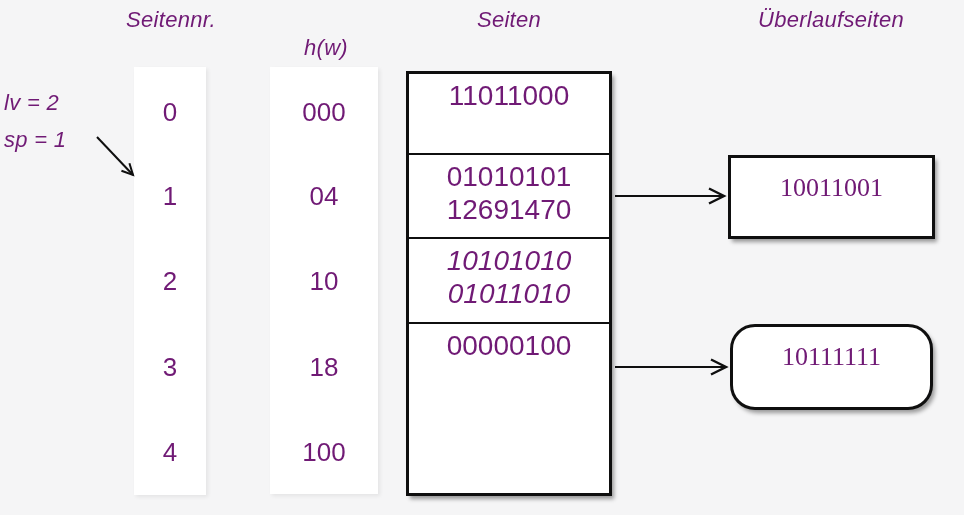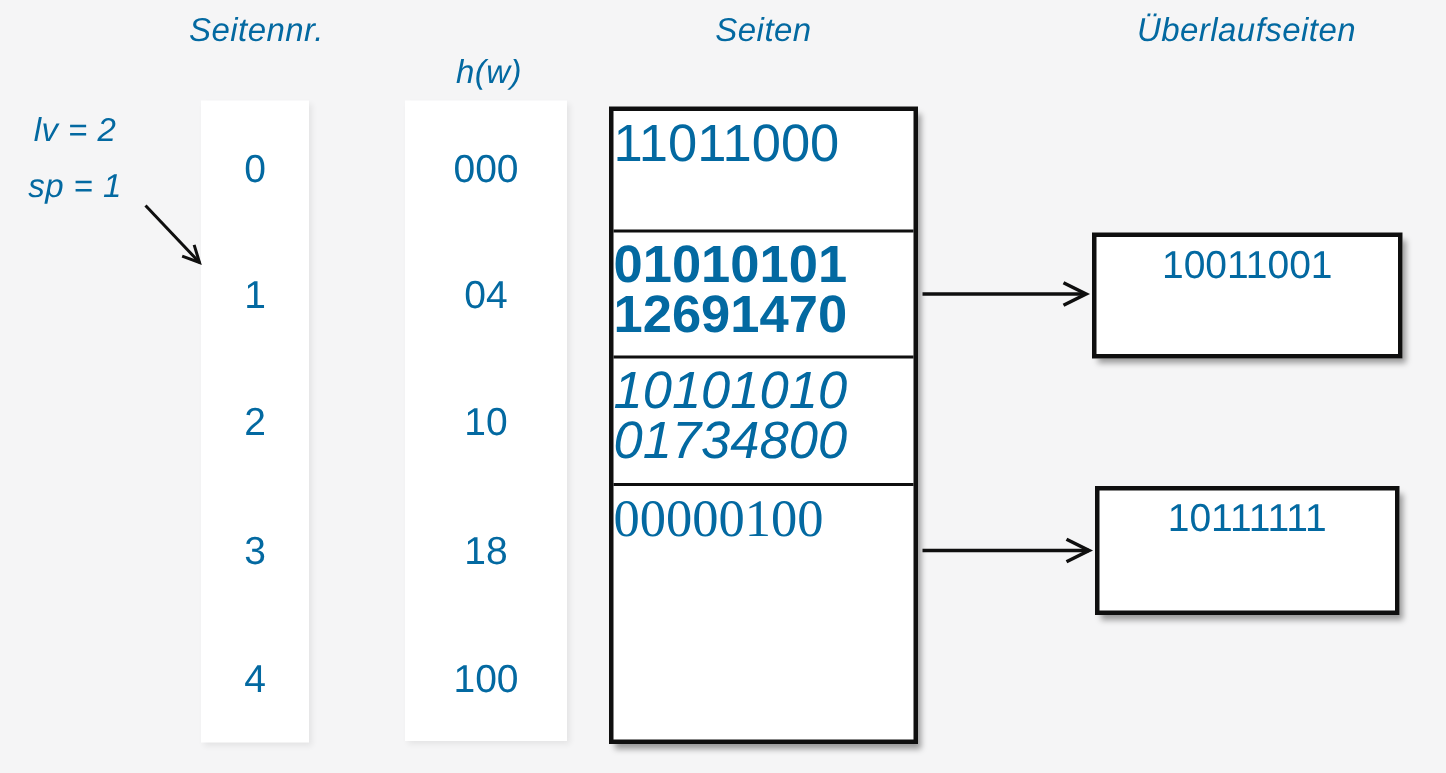--- a/index.html
+++ b/index.html
@@ -3,36 +3,36 @@
 <meta charset="utf-8">
 <style>
   html,body{margin:0;padding:0;}
   body{background:#e8e8ea;}
   .canvas{
     position:relative;
     width:964px;height:515px;
     background:#f5f5f6;
     overflow:hidden;
     font-family:"Liberation Sans", sans-serif;
-    color:#0369a1;
+    color:#701a75;
   }
   .hdr{
     position:absolute;top:5px;height:30px;line-height:30px;
     font-style:italic;font-size:22px;text-align:center;
     letter-spacing:.3px;
   }
   .hdr-pageno{left:91px;width:160px;}
   .hdr-hash{left:246px;width:160px;margin-top:28px;}
   .hdr-pages{left:429px;width:160px;}
   .hdr-overflow{left:731px;width:200px;}
 
   .state{
-    position:absolute;left:4px;top:68px;width:92px;
+    position:absolute;left:4px;top:84px;width:92px;
     font-style:italic;font-size:22px;line-height:37px;
-    text-align:center;letter-spacing:.3px;
+    letter-spacing:.3px;
   }
 
   .col{
     position:absolute;top:67px;background:#ffffff;
     box-shadow:2px 2px 4px rgba(0,0,0,0.07);
   }
   .col-pageno{left:134px;width:72px;height:428px;}
   .col-hash{left:270px;width:108px;height:427px;}
 
   .val{
@@ -44,35 +44,35 @@
   .vr0{top:95px;} .vr1{top:179px;} .vr2{top:264px;} .vr3{top:350px;} .vr4{top:435px;}
 
   .pages-box{
     position:absolute;left:406px;top:71px;width:206px;height:425px;
     background:#ffffff;border:3px solid #0f0f0f;box-sizing:border-box;
     box-shadow:3px 4px 4px -1px rgba(0,0,0,0.38);
     display:flex;flex-direction:column;
   }
   .prow{
     box-sizing:border-box;border-bottom:2px solid #0f0f0f;
-    padding-top:5px;
-    font-size:35px;line-height:33px;
+    padding-top:5px;text-align:center;
+    font-size:28px;line-height:33px;
   }
   .prow:last-child{border-bottom:none;}
-  .prow-0{height:81px;} .prow-1{height:84px;font-weight:bold;} .prow-2{height:85px;font-style:italic;}
-  .prow-3{height:88px;} .prow-4{height:81px;font-family:Liberation Serif, serif;}
+  .prow-0{height:81px;} .prow-1{height:84px;} .prow-2{height:85px;font-style:italic;}
+  .prow-3{height:88px;} .prow-4{height:81px;}
 
   .ovf{
     position:absolute;background:#ffffff;border:3px solid #0f0f0f;
     box-sizing:border-box;
     box-shadow:3px 4px 4px -1px rgba(0,0,0,0.38);
-    text-align:center;font-size:26px;line-height:33px;padding-top:2px;
+    text-align:center;font-size:26px;line-height:33px;padding-top:13px;font-family:Liberation Serif, serif;
   }
   .ovf-1{left:728px;top:155px;width:207px;height:84px;}
-  .ovf-2{left:730px;top:324px;width:203px;height:86px;}
+  .ovf-2{left:730px;top:324px;width:203px;height:86px;border-radius:25px;}
 
   .overlay{position:absolute;left:0;top:0;width:964px;height:515px;pointer-events:none;}
 </style>
 </head>
 <body>
 
 <div class="canvas">
 
   <div class="hdr hdr-pageno">Seitennr.</div>
   <div class="hdr hdr-hash">h(w)</div>
@@ -103,21 +103,21 @@
     <div class="prow prow-0">
       <div>11011000</div>
       <div></div>
     </div>
     <div class="prow prow-1">
       <div>01010101</div>
       <div>12691470</div>
     </div>
     <div class="prow prow-2">
       <div>10101010</div>
-      <div>01734800</div>
+      <div>01011010</div>
     </div>
     <div class="prow prow-4">
       <div>00000100</div>
       <div></div>
     </div>
   </div>
 
   <div class="ovf ovf-1">
     <div>10011001</div>
   </div>

